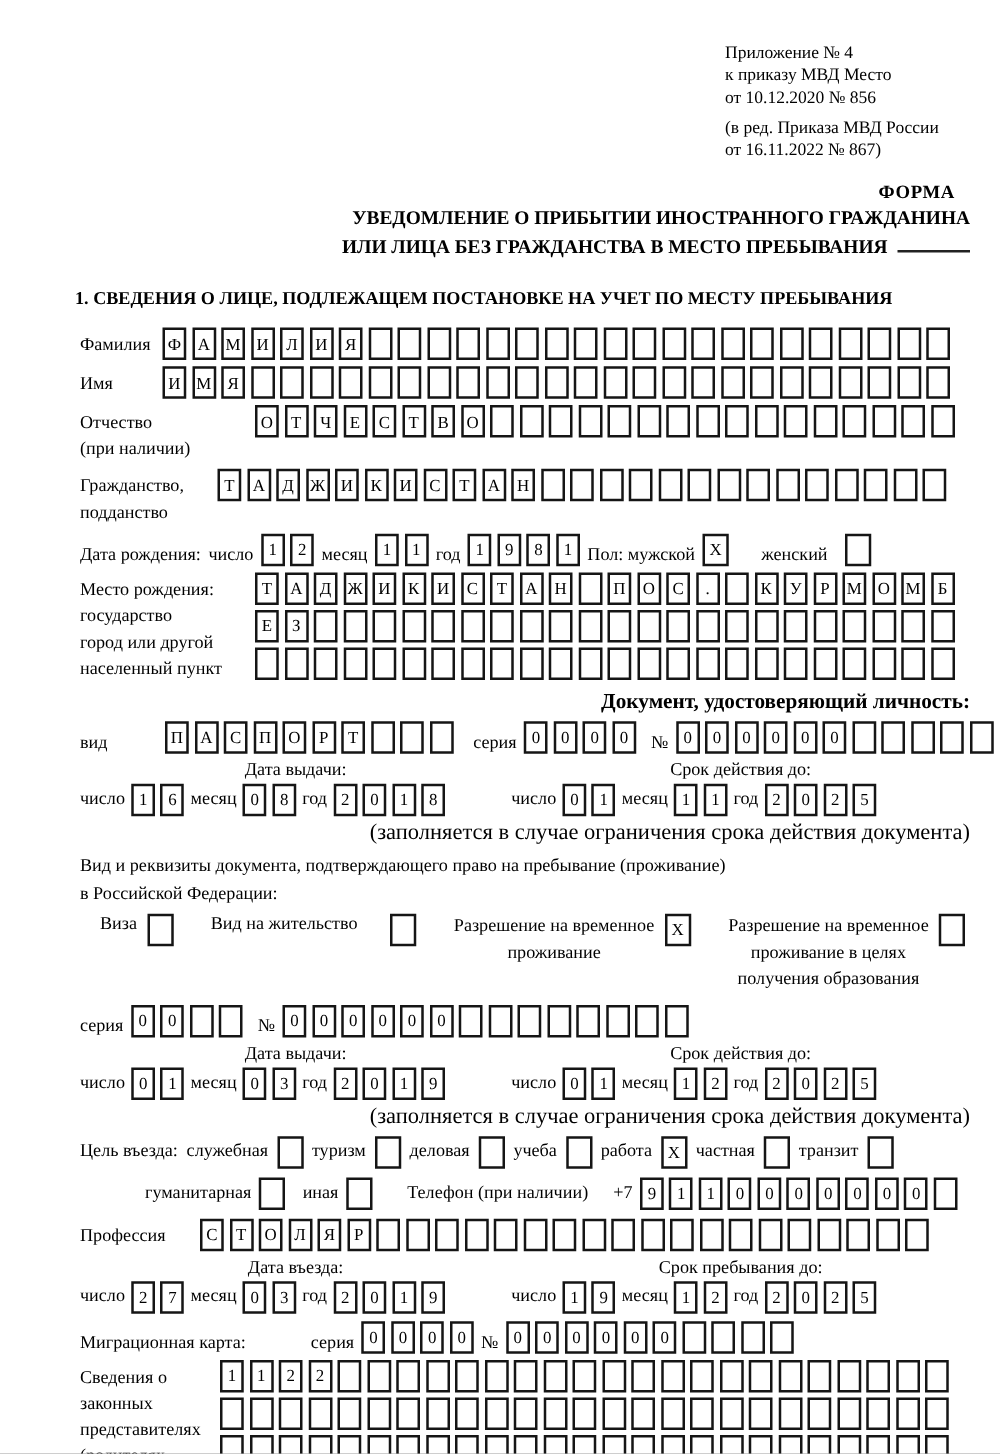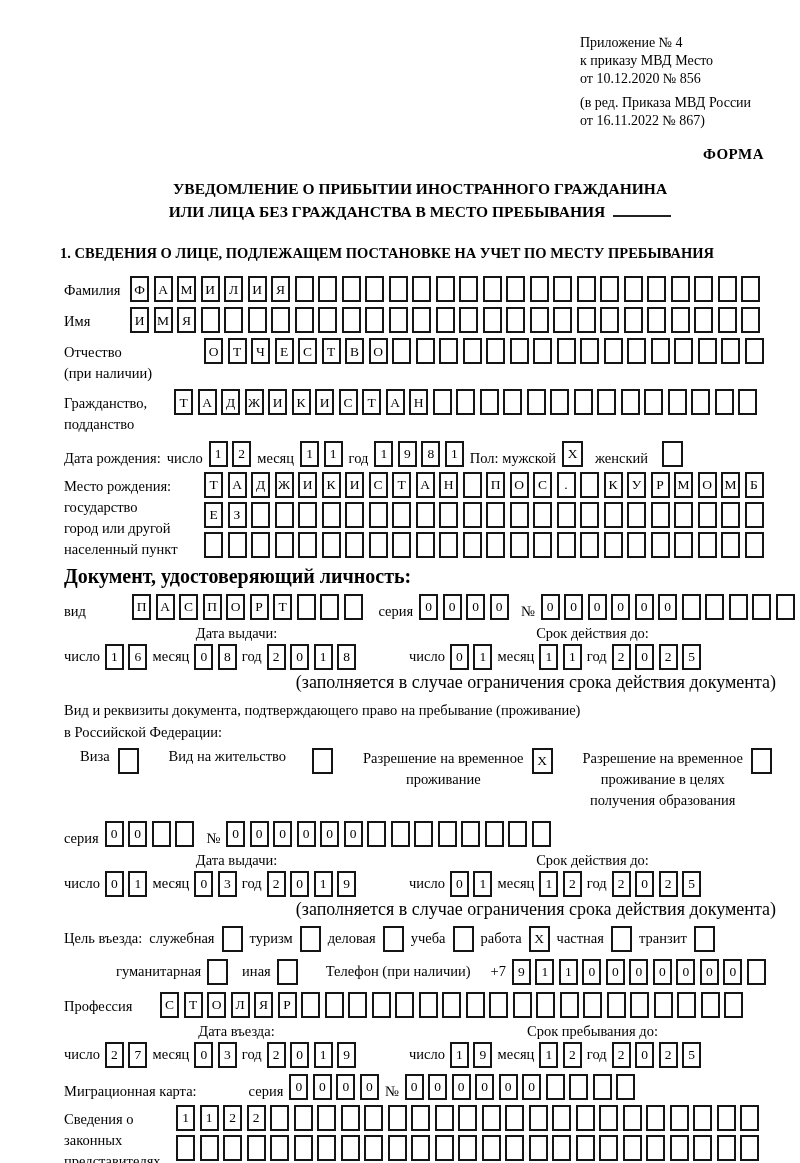--- a/index.html
+++ b/index.html
@@ -4,37 +4,37 @@
 <style>
   html,body{margin:0;padding:0;background:#888;}
   .page{
     width:800px;height:1163px;background:#ffffff;color:#000;
     font-family:"Liberation Serif","DejaVu Serif",serif;font-size:14.5px;
     padding:34px 24px 6px 64px;box-sizing:border-box;overflow:hidden;position:relative;
   }
   .hdr{margin-left:auto;width:196px;line-height:1.3;font-size:14px;}
   .hdr .amend{margin-top:5px;}
   .forma{text-align:right;font-weight:bold;font-size:15px;margin:16px 12px 0 0;letter-spacing:.5px;}
-  .title{font-weight:bold;text-align:center;font-size:15.5px;line-height:1.5;margin-top:14px;}
+  .title{font-weight:bold;text-align:right;font-size:15.5px;line-height:1.5;}
   .blank-line{display:inline-block;width:58px;border-bottom:2px solid #222;height:12px;margin-left:8px;}
   .sec-heading{font-weight:bold;font-size:14.5px;margin:22px 0 14px -4px;}
   .cells{display:inline-flex;gap:4.5px;flex:none;}
   .cell{
     box-sizing:border-box;width:19px;height:26px;border:2px solid #151515;flex:none;
     display:inline-flex;align-items:center;justify-content:center;
     font-size:13.5px;line-height:1;
   }
   .checkbox .cell{width:21px;}
   .frow{display:flex;align-items:flex-start;margin-bottom:5px;}
   .flabel{flex:none;padding-top:4px;line-height:1.45;}
   .w66{width:66px;} .w140{width:140px;} .w110{width:110px;} .w96{width:96px;} .w112{width:112px;}
   .stack{display:flex;flex-direction:column;gap:4px;}
   .inrow{display:flex;align-items:flex-end;gap:6px;margin-bottom:5px;flex-wrap:nowrap;}
   .inrow .lbl{flex:none;}
-  .doc-heading{text-align:left;font-weight:bold;font-size:20px;margin:4px 0 6px;}
+  .doc-heading{text-align:right;font-weight:bold;font-size:17px;margin:4px 0 6px;}
   .dates{display:flex;margin:2px 0 0;}
   .date-col{width:345px;}
   .date-col.right{width:367px;}
   .date-heading{text-align:center;font-size:14.5px;margin-bottom:2px;}
   .date-row{display:flex;align-items:center;gap:5px;}
   .date-note{text-align:right;font-size:18px;margin:2px 0 6px;}
   .plain{line-height:1.55;}
   .optrow{display:flex;align-items:flex-start;gap:14px;margin:4px 0 10px;}
   .opt{display:flex;align-items:flex-start;gap:8px;margin-left:16px;}
   .opt-lines{text-align:center;line-height:1.45;}
@@ -212,21 +212,21 @@
     <span class="cells">
         <span class="cell">1</span>
         <span class="cell">9</span>
         <span class="cell">8</span>
         <span class="cell">1</span>
       </span>
     <span class="lbl">Пол: мужской</span>
     <span class="cells checkbox">
         <span class="cell">X</span>
       </span>
-    <span class="lbl" style="margin-left:6px">женский</span>
+    <span class="lbl" style="margin-left:20px">женский</span>
     <span class="cells checkbox" style="margin-left:8px">
         <span class="cell"></span>
       </span>
   </div>
 
   <div class="frow">
     <div class="flabel w140">
       <div>Место рождения:</div>
       <div>государство</div>
       <div>город или другой</div>

